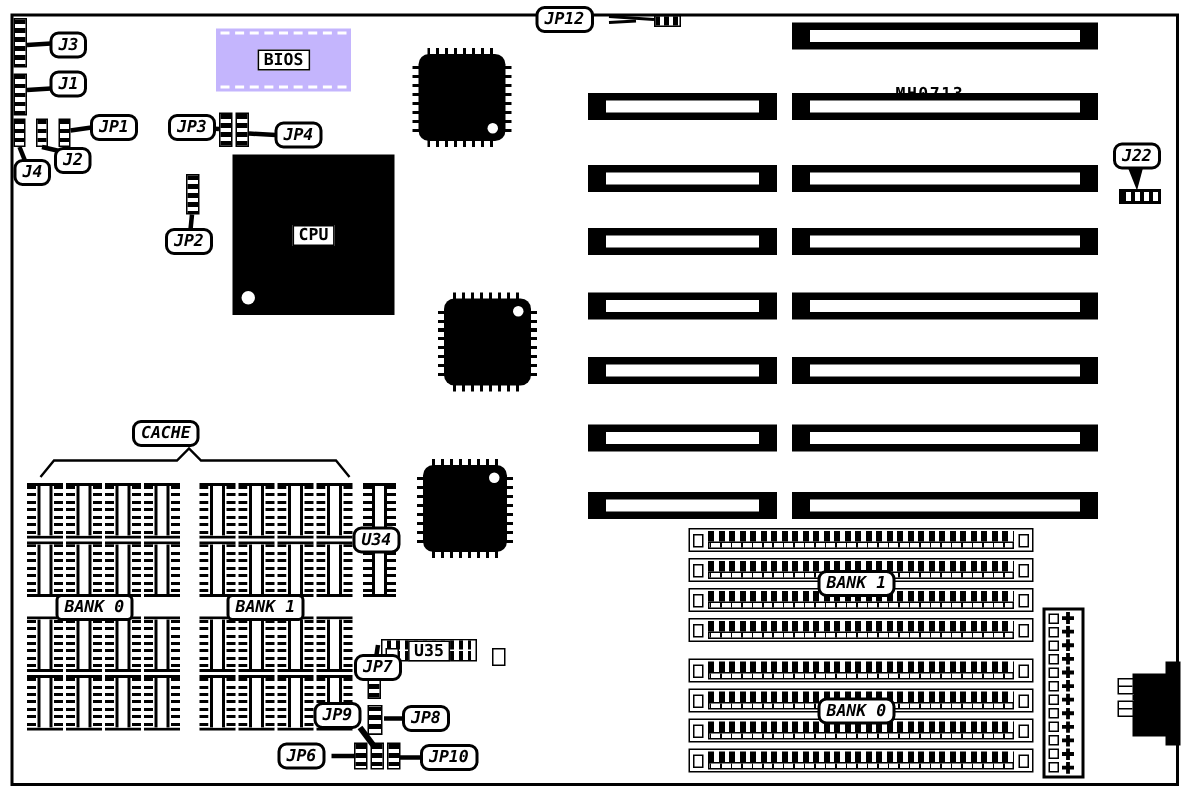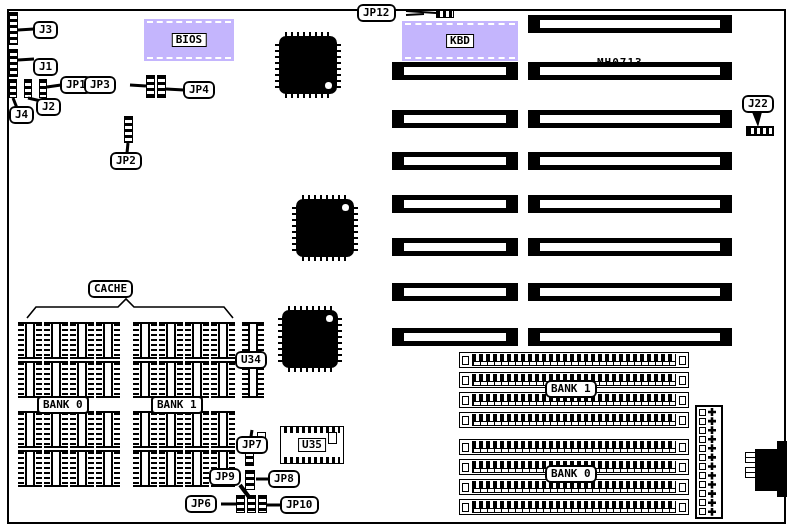--- a/index.html
+++ b/index.html
@@ -4,21 +4,21 @@
 <style>
   html,body{margin:0;padding:0;background:#fff;}
   #board-diagram{position:relative;width:791px;height:531px;background:#fff;overflow:hidden;
     font-family:"DejaVu Sans Mono", monospace;}
   
   .board-border{position:absolute;left:7px;top:9px;width:779px;height:515px;
     border:2px solid #000;box-sizing:border-box;z-index:1;}
   
   .lbl{position:absolute;background:#fff;border:2px solid #000;border-radius:6px;
     font-size:11px;font-weight:bold;line-height:12px;padding:1px 4px;white-space:nowrap;
-    z-index:6;color:#000;}
+    z-index:6;color:#000;font-style:italic;}
   
   .clbl{position:absolute;background:#fff;border:1px solid #000;font-size:11px;font-weight:bold;
     line-height:12px;padding:0 3px;white-space:nowrap;z-index:5;color:#000;
     left:50%;top:50%;transform:translate(-50%,-50%);}
   
   .romchip{position:absolute;background:#c4b5fd;z-index:2;}
   .romchip .dash{position:absolute;left:3px;right:3px;top:2px;bottom:2px;
     border-top:2px dashed #fff;border-bottom:2px dashed #fff;}
   
   .bigchip{position:absolute;background:#000;z-index:2;}
@@ -97,20 +97,24 @@
   <div class="jmpv" style="left:146px;top:75px;width:9px;height:23px"></div>
   <div class="jmpv" style="left:157px;top:75px;width:9px;height:23px"></div>
   <div class="jmpv" style="left:124px;top:116px;width:9px;height:27px"></div>
 
 
   <div class="romchip" style="left:144px;top:19px;width:90px;height:42px">
     <div class="dash"></div>
     <div class="clbl">BIOS</div>
   </div>
 
+  <div class="bigchip" style="left:155px;top:103px;width:108px;height:107px">
+    <div class="clbl">CPU</div>
+    <div class="wdot" style="left:6px;bottom:7px"></div>
+  </div>
 
   <div class="qfp" style="left:275px;top:32px;width:66px;height:66px">
     <div class="pt"></div>
       <div class="pb"></div>
       <div class="pl"></div>
       <div class="pr"></div>
     <div class="body"></div>
     <div class="dot" style="right:9px;bottom:9px"></div>
   </div>
   <div class="qfp" style="left:292px;top:195px;width:66px;height:66px">
@@ -125,30 +129,26 @@
     <div class="pt"></div>
       <div class="pb"></div>
       <div class="pl"></div>
       <div class="pr"></div>
     <div class="body"></div>
     <div class="dot" style="right:9px;top:9px"></div>
   </div>
 
   <div class="jmph" style="left:436px;top:10px;width:18px;height:8px"></div>
 
-  <div class="romchip" style="left:402px;top:21px;width:116px;height:40px">
-    <div class="dash"></div>
-    <div class="clbl">KBD</div>
-  </div>
 
   <div class="ptext" style="left:597px;top:56px">MH0713</div>
 
   <div class="jmph" style="left:746px;top:126px;width:28px;height:10px;border-width:2px"></div>
 
-  <div class="hsock" style="left:280px;top:426px;width:64px;height:38px">
+  <div class="hsock" style="left:254px;top:426px;width:64px;height:15px">
     <div class="rt"></div>
       <div class="rb"></div>
     <div class="clbl">U35</div>
   </div>
   <div class="pad" style="left:257px;top:432px;width:9px;height:12px"></div>
   <div class="pad" style="left:328px;top:432px;width:9px;height:12px"></div>
 
   <div class="jmpv" style="left:245px;top:443px;width:9px;height:23px"></div>
   <div class="jmpv" style="left:245px;top:470px;width:10px;height:20px"></div>
   <div class="jmpv" style="left:236px;top:495px;width:9px;height:18px"></div>
@@ -567,23 +567,23 @@
       <line x1="221" y1="504" x2="237" y2="504" stroke-width="3"></line>
       <line x1="266" y1="505" x2="281" y2="505" stroke-width="3"></line>
       <path d="M27,318 L36,307 L118,307 L126,299 L134,307 L224,307 L233,318" stroke-width="1.6"></path>
     </g>
     <g fill="#000" stroke="none">
       <polygon points="752,112 762,112 758,127"></polygon>
     </g>
   </svg>
 
   <div class="lbl" style="left:33px;top:21px">J3</div>
-  <div class="lbl" style="left:33px;top:58px">J1</div>
+  <div class="lbl" style="left:33px;top:47px">J1</div>
   <div class="lbl" style="left:60px;top:76px">JP1</div>
-  <div class="lbl" style="left:84px;top:76px">JP3</div>
+  <div class="lbl" style="left:112px;top:76px">JP3</div>
   <div class="lbl" style="left:183px;top:81px">JP4</div>
   <div class="lbl" style="left:9px;top:106px">J4</div>
   <div class="lbl" style="left:36px;top:98px">J2</div>
   <div class="lbl" style="left:110px;top:152px">JP2</div>
   <div class="lbl" style="left:357px;top:4px">JP12</div>
   <div class="lbl" style="left:742px;top:95px">J22</div>
   <div class="lbl" style="left:88px;top:280px">CACHE</div>
   <div class="lbl" style="left:37px;top:396px;border-radius:4px">BANK 0</div>
   <div class="lbl" style="left:151px;top:396px;border-radius:4px">BANK 1</div>
   <div class="lbl" style="left:235px;top:351px">U34</div>

